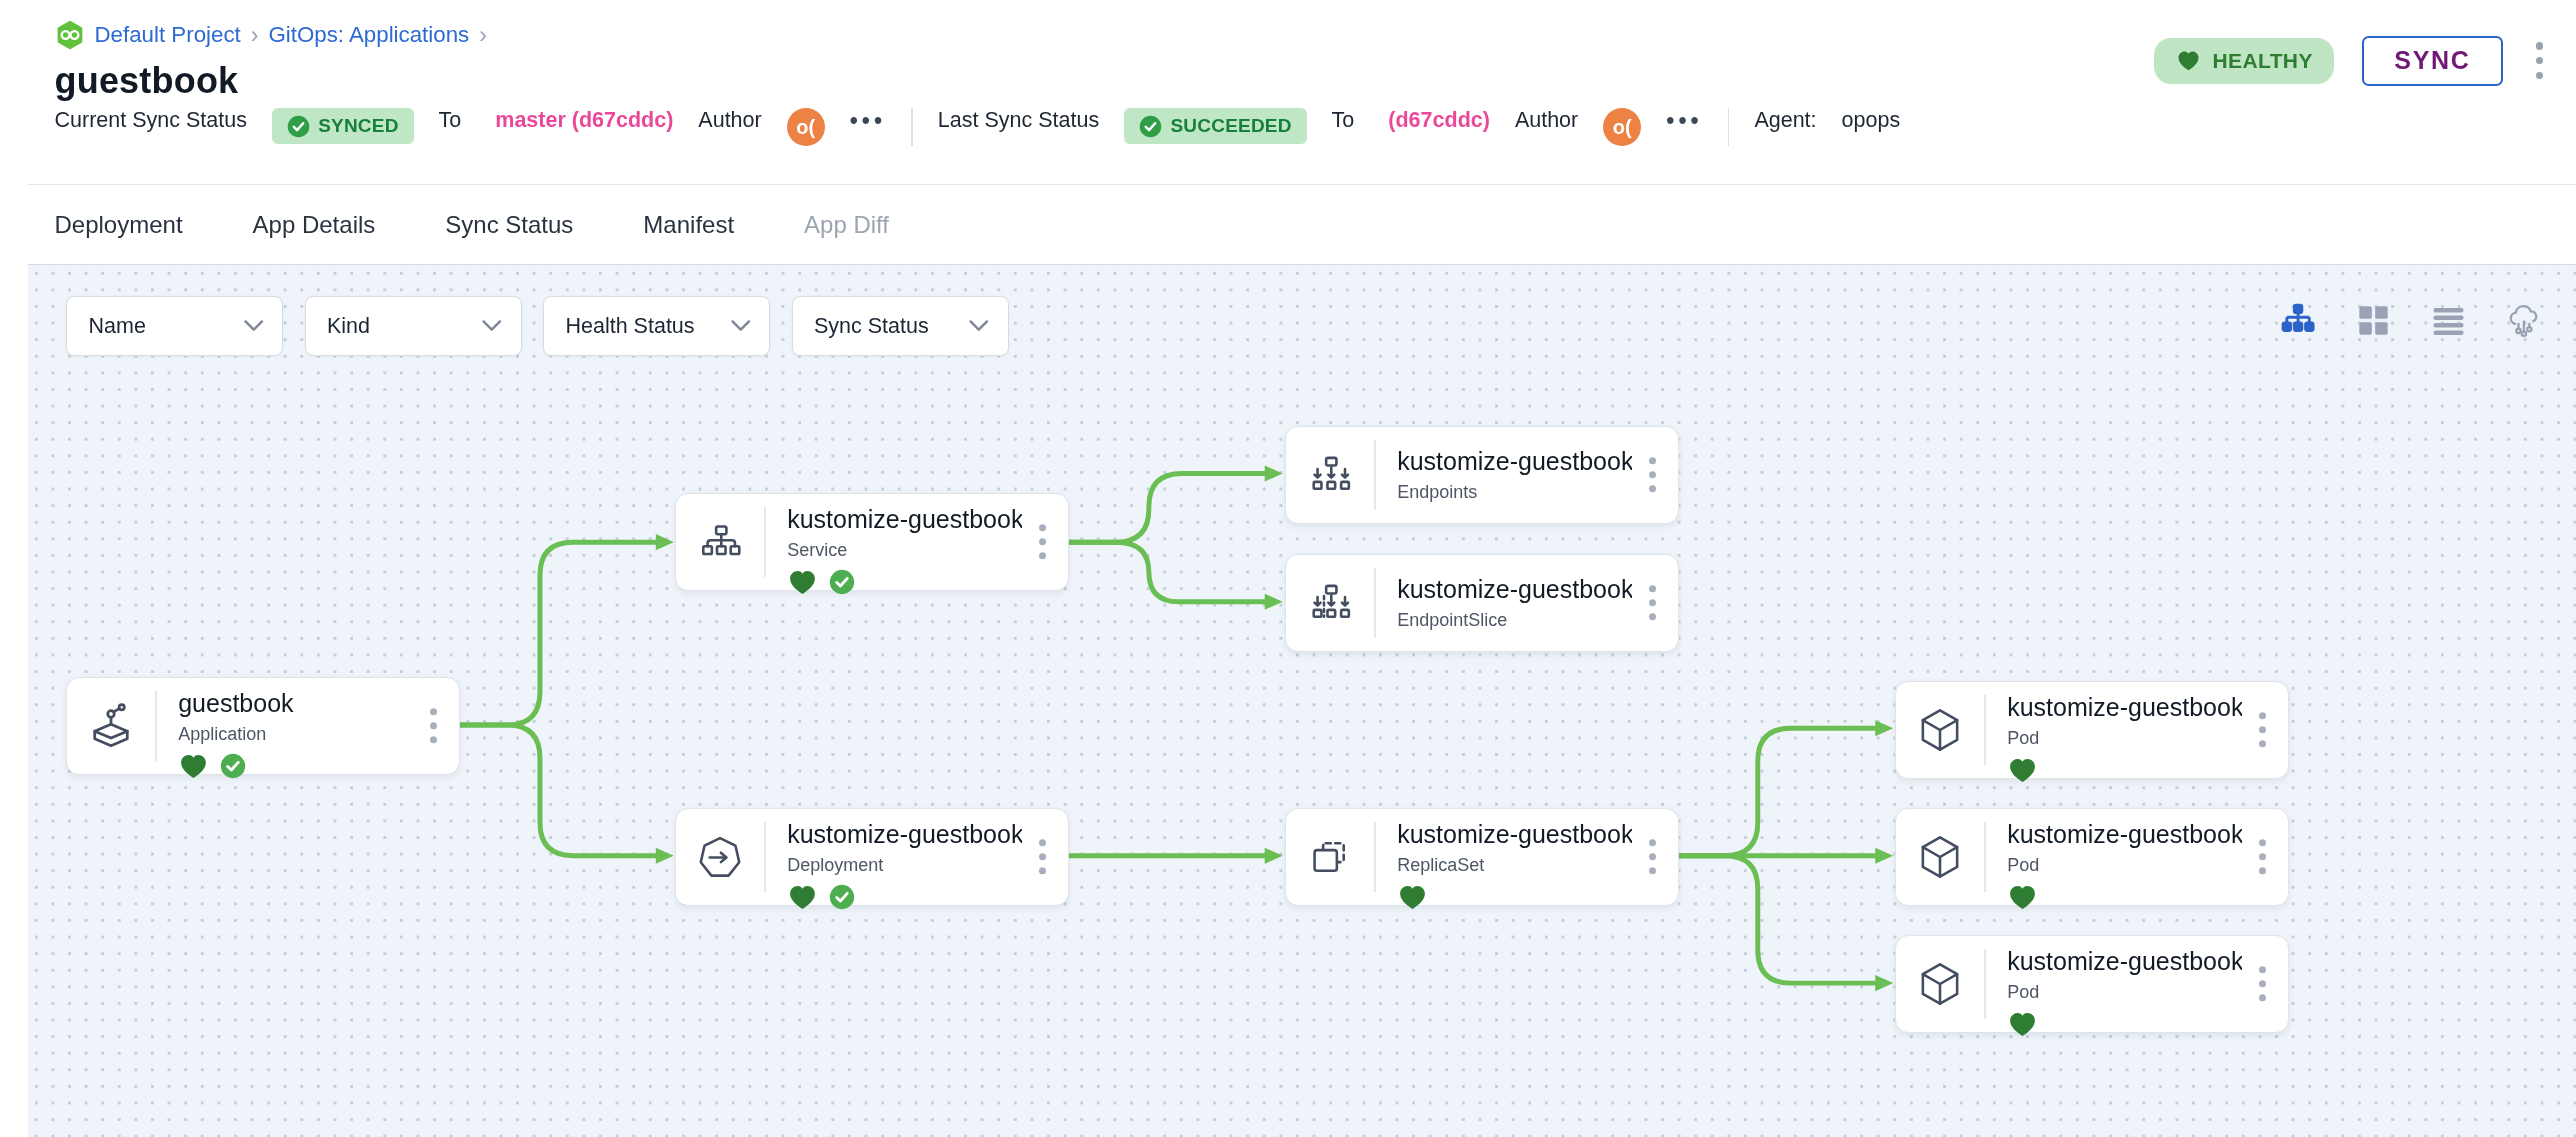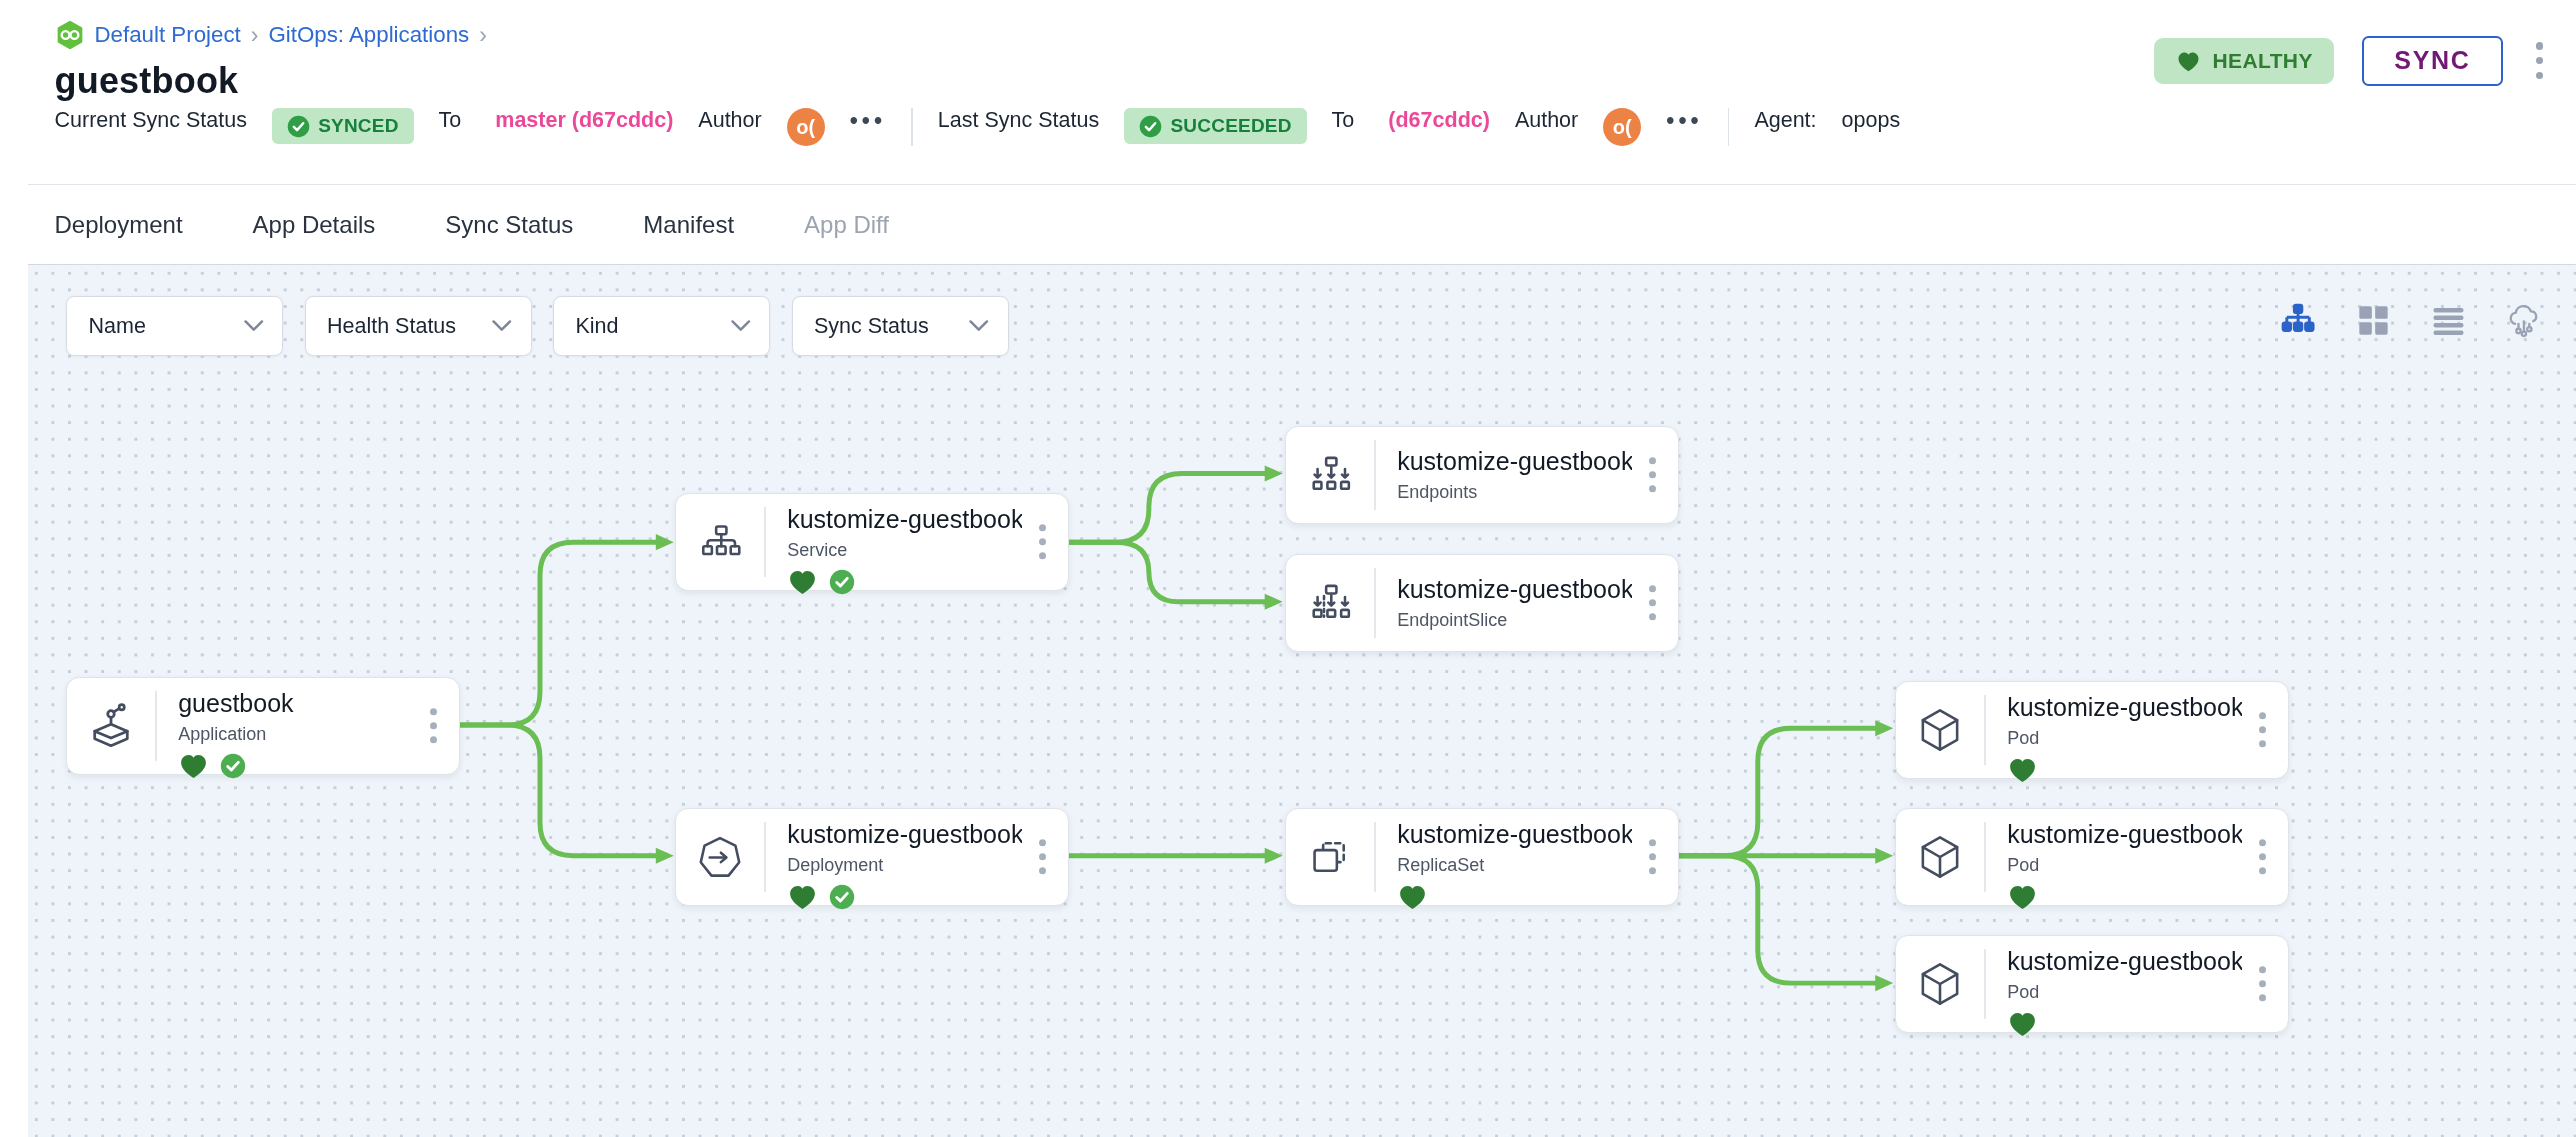--- a/index.html
+++ b/index.html
@@ -8,22 +8,22 @@
   .page { position:relative; width:2576px; height:1137px;padding-left:28px; }
 
   
   .header { height:108px; padding:20px 28px 0 26.5px; position:relative; background:#fff; }
   .breadcrumb { display:flex; align-items:center; gap:10px; font-size:22.3px; color:#2d6ad1; }
   .crumb-logo { width:30px; height:30px; flex:none; }
   .crumb-link { color:#2d6ad1; cursor:pointer; }
   .crumb-sep { color:#9aa3b0; font-size:23px; }
   .page-title { margin-top:10px; font-size:36px; font-weight:700; color:#121a26; letter-spacing:0.2px; }
   .header-right { position:absolute; top:36px; right:28px; display:flex; align-items:center; gap:28px; }
-  .health-badge { display:flex; align-items:flex-end; gap:11.6px; background:#bfe5c4; color:#2e7d32;
-    font-size:21px; font-weight:700; letter-spacing:0.4px; padding:10.8px 21.5px; border-radius:9px; }
+  .health-badge { display:flex; align-items:flex-start; gap:11.6px; background:#bfe5c4; color:#2e7d32;
+    font-size:21px; font-weight:700; letter-spacing:0.4px; padding:10.8px 21.5px; border-radius:17px; }
   .health-badge svg { width:25px; height:23px; }
   .sync-btn { background:#fff; border:2.5px solid #2b63c9; color:#701a75; border-radius:6.6px;
     font-size:25px; font-weight:700; letter-spacing:1.7px; padding:8.3px 30px; cursor:pointer;
     font-family:"Liberation Sans", sans-serif; }
   .kebab-v { display:flex; flex-direction:column; gap:7.4px; padding:5px; cursor:pointer; }
   .kebab-v i { width:7.4px; height:7.4px; border-radius:50%; background:#9aa3b2; }
 
   
   .status-bar { height:76px; display:flex; align-items:flex-start; padding:0 26.5px; gap:25px;
     font-size:21.5px; color:#1d2633; background:#fff; }
@@ -302,28 +302,28 @@
       </g>
     </svg>
 
     <div class="filters">
       <div class="filter fw-a">
         <span>Name</span>
         <svg viewBox="0 0 26 16" width="21.5" height="13.2">
             <use href="#i-chevron"></use>
           </svg>
       </div>
+      <div class="filter fw-b">
+        <span>Kind</span>
+        <svg viewBox="0 0 26 16" width="21.5" height="13.2">
+            <use href="#i-chevron"></use>
+          </svg>
+      </div>
       <div class="filter fw-c">
         <span>Health Status</span>
-        <svg viewBox="0 0 26 16" width="21.5" height="13.2">
-            <use href="#i-chevron"></use>
-          </svg>
-      </div>
-      <div class="filter fw-b">
-        <span>Kind</span>
         <svg viewBox="0 0 26 16" width="21.5" height="13.2">
             <use href="#i-chevron"></use>
           </svg>
       </div>
       <div class="filter fw-d">
         <span>Sync Status</span>
         <svg viewBox="0 0 26 16" width="21.5" height="13.2">
             <use href="#i-chevron"></use>
           </svg>
       </div>

